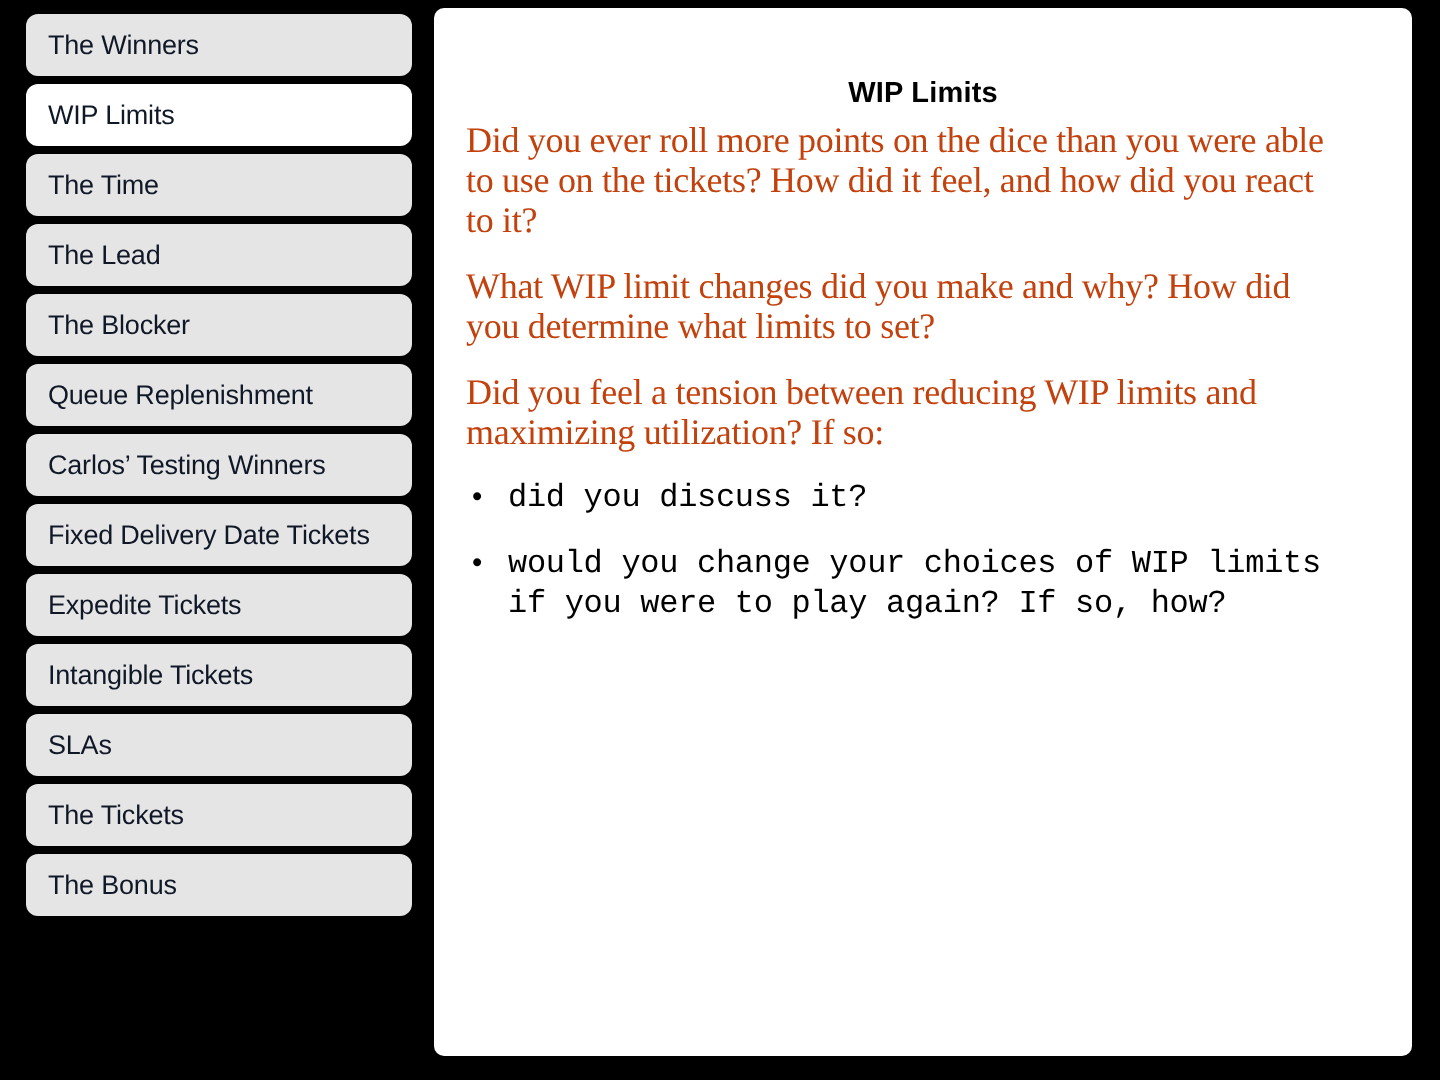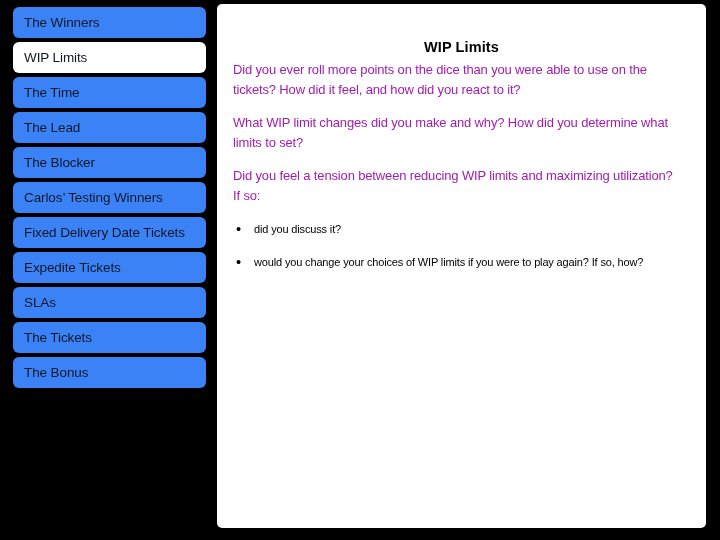--- a/index.html
+++ b/index.html
@@ -27,21 +27,21 @@
     top: 7px;
     width: 193px;
     height: 526px;
     display: flex;
     flex-direction: column;
     justify-content: flex-start;
   }
   .nav-item {
     height: 31px;
     margin-bottom: 4px;
-    background: #3b82f6;
+    background: #e5e5e5;
     border-radius: 6px;
     display: flex;
     align-items: center;
     box-sizing: border-box;
     padding: 0 0 0 11px;
     overflow: hidden;
   }
   .nav-item.active {
     background: #ffffff;
   }
@@ -78,46 +78,46 @@
     color: #000000;
     letter-spacing: 0.1px;
   }
   #body-blocks {
     position: absolute;
     left: 16px;
     top: 56px;
     width: 455px;
   }
   .para {
-    font-family: Liberation Sans, sans-serif;
-    font-size: 13px;
+    font-family: Liberation Serif, serif;
+    font-size: 18px;
     line-height: 20px;
-    color: #a21caf;
+    color: #c2410c;
     margin: 0 0 13px 0;
     letter-spacing: -0.15px;
     width: 440px;
   }
   .bullet-row {
     display: flex;
     margin: 0 0 13px 0;
     width: 448px;
   }
   .bullet-mark {
     width: 21px;
     flex: 0 0 21px;
     font-size: 14.7px;
     line-height: 20px;
     color: #000000;
     text-align: left;
     padding-left: 3px;
     box-sizing: border-box;
   }
   .bullet-text {
-    font-family: Liberation Sans, sans-serif;
-    font-size: 11px;
+    font-family: Liberation Mono, monospace;
+    font-size: 16px;
     line-height: 20px;
     color: #000000;
     letter-spacing: -0.15px;
     flex: 1 1 auto;
   }
 </style>
 </head>
 <body>
 
 <div id="slide">
@@ -132,27 +132,33 @@
       <div class="nav-item">
         <span class="nav-label">The Time</span>
       </div>
       <div class="nav-item">
         <span class="nav-label">The Lead</span>
       </div>
       <div class="nav-item">
         <span class="nav-label">The Blocker</span>
       </div>
       <div class="nav-item">
+        <span class="nav-label">Queue Replenishment</span>
+      </div>
+      <div class="nav-item">
         <span class="nav-label">Carlos’ Testing Winners</span>
       </div>
       <div class="nav-item">
         <span class="nav-label">Fixed Delivery Date Tickets</span>
       </div>
       <div class="nav-item">
         <span class="nav-label">Expedite Tickets</span>
+      </div>
+      <div class="nav-item">
+        <span class="nav-label">Intangible Tickets</span>
       </div>
       <div class="nav-item">
         <span class="nav-label">SLAs</span>
       </div>
       <div class="nav-item">
         <span class="nav-label">The Tickets</span>
       </div>
       <div class="nav-item">
         <span class="nav-label">The Bonus</span>
       </div>

